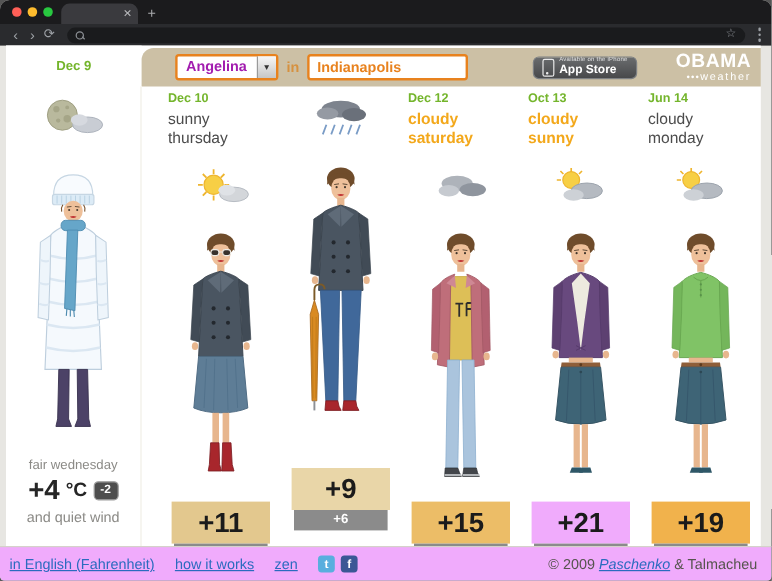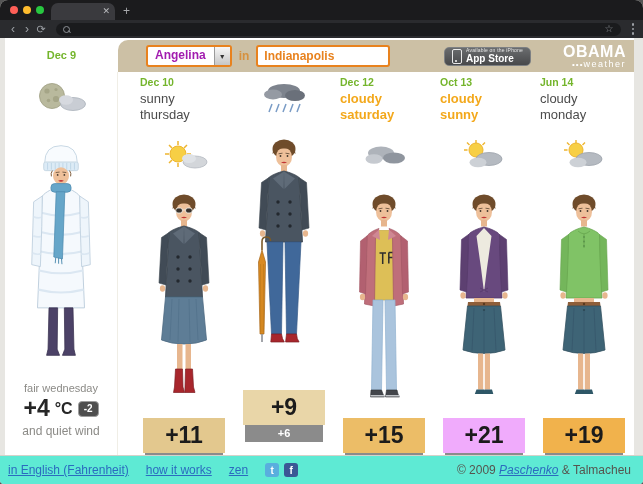--- a/index.html
+++ b/index.html
@@ -64,21 +64,21 @@
   .day-date{color:#74b52c;font-weight:bold;font-size:10.5px;}
   .day-cond{color:#4c4c4c;font-size:13px;line-height:1.25;margin-top:3px;}
   .day-col.weekend .day-cond{color:#f3a81b;font-weight:bold;}
   .day-icon{height:46px;display:flex;align-items:center;justify-content:center;margin-top:1px;}
   .figure{margin-top:2px;}
   .temp-box{margin-top:auto;margin-bottom:13px;width:86px;display:flex;flex-direction:column;align-items:center;}
   .temp-day{width:82px;height:35px;line-height:35px;text-align:center;font-size:23px;font-weight:bold;color:#1b1b1b;}
   .temp-night{width:78px;height:17px;line-height:17px;text-align:center;background:#8b8b8b;color:#fff;font-size:11px;font-weight:bold;}
 
   
-  .footer{position:absolute;left:0;right:0;bottom:0;height:29px;background:#5eead4;border-top:1px solid #d5d2ca;display:flex;align-items:center;padding:0 12px 0 8px;box-sizing:border-box;font-size:12px;margin-top:16px;}
+  .footer{position:absolute;left:0;right:0;bottom:0;height:29px;background:#f0abfc;border-top:1px solid #d5d2ca;display:flex;align-items:center;padding:0 12px 0 8px;box-sizing:border-box;font-size:12px;margin-top:16px;}
   .flink{color:#2b6bbf;text-decoration:underline;margin-right:17px;white-space:nowrap;}
   .social{width:14px;height:14px;border-radius:3px;color:#fff;font-size:10px;font-weight:bold;display:flex;align-items:center;justify-content:center;margin-right:5px;}
   .social.tw{background:#59aede;}
   .social.fb{background:#3b5795;}
   .copyright{margin-left:auto;color:#56544e;white-space:nowrap;}
   .copyright a{color:#2b6bbf;text-decoration:underline;font-style:italic;}
   svg{display:block;}
 </style>
 </head>
 <body>

